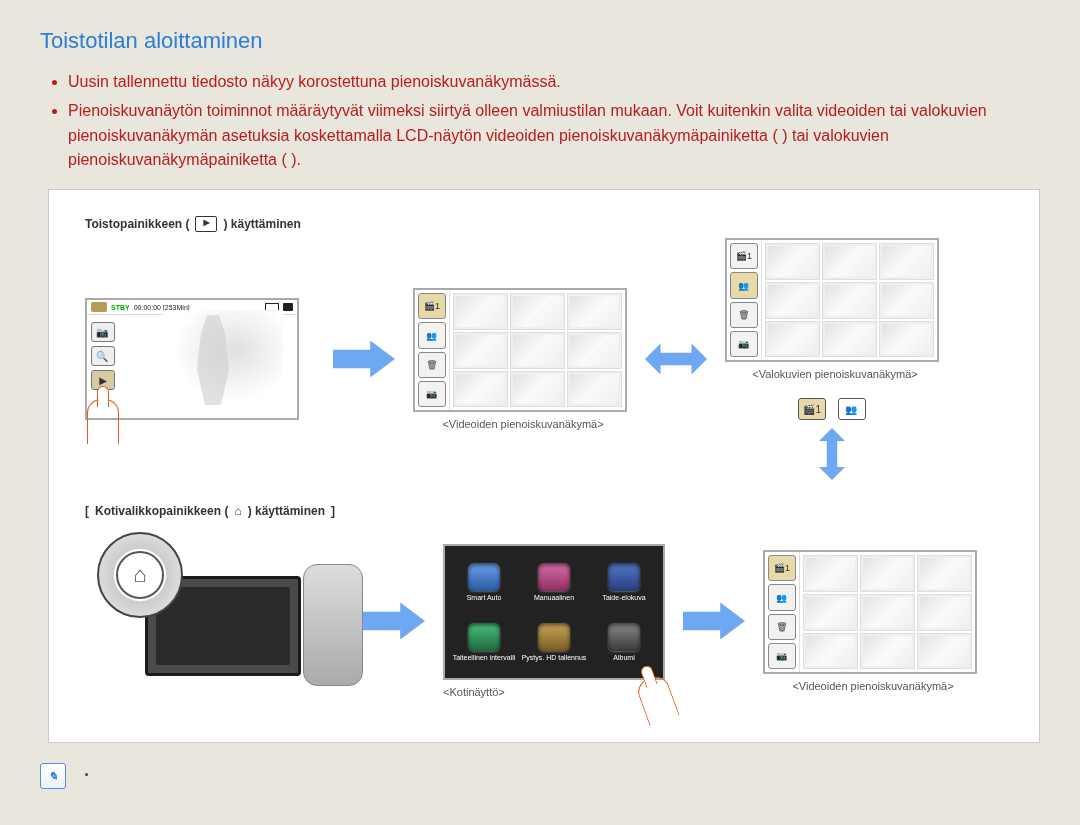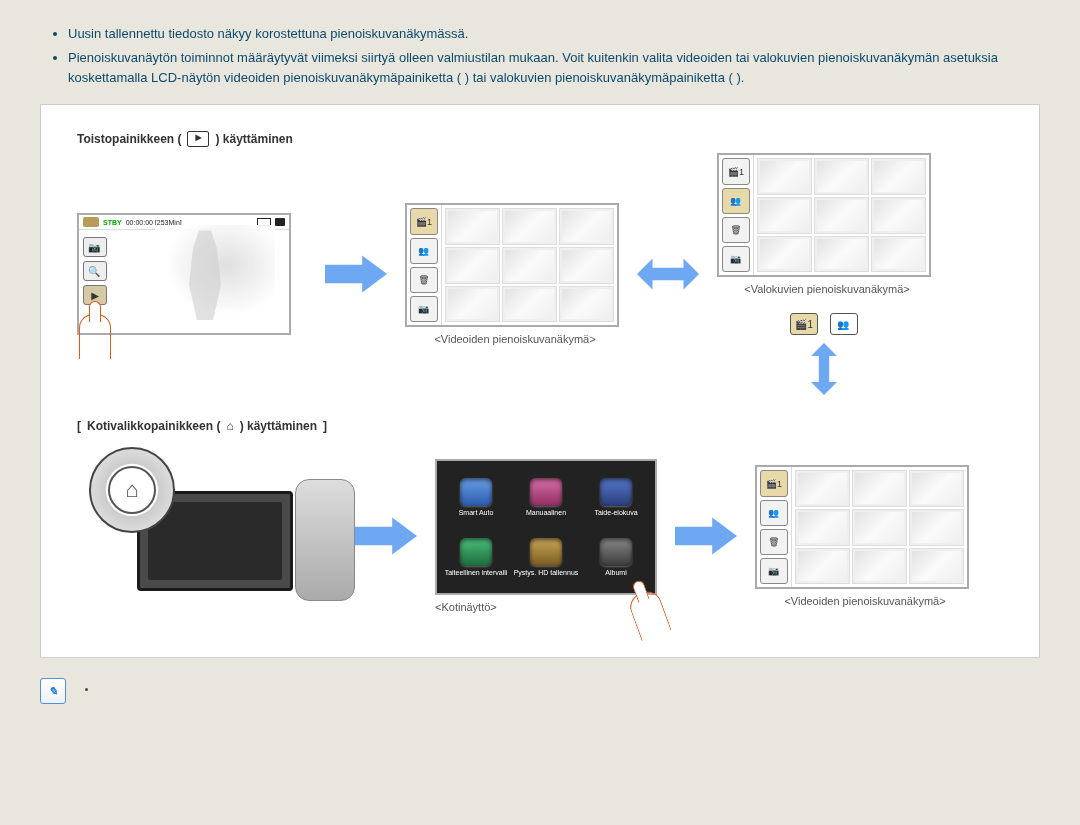--- a/index.html
+++ b/index.html
@@ -32,42 +32,43 @@
     margin: 8px 0 16px 0;
   }
   .body-text {
     font-size: 12px;
     color: #444;
     line-height: 1.55;
     margin: 0 0 6px 0;
   }
   .body-text b { font-weight: 700; }
   ul.bullets {
-    font-size: 13px;
-    color: #0c4a6e;
+    font-size: 16px;
+    color: #b91c1c;
     line-height: 1.55;
     margin: 4px 0 16px 0;
     padding-left: 28px;
   }
   ul.bullets li { margin-bottom: 4px; }
   .inline-icon {
     display: inline-block;
     width: 16px; height: 12px;
     border: 1px solid #333;
     border-radius: 2px;
     vertical-align: -2px;
     font-size: 8px;
     line-height: 12px;
     text-align: center;
   }
   .diagram-panel {
     background: #fff;
     border: 1px solid #ccc;
     padding: 26px 36px 20px 36px;
     margin-top: 8px;
+    margin-left: 8px;
   }
   .sect-cap {
     font-size: 12px;
     font-weight: 700;
     margin-bottom: 6px;
     display: flex;
     align-items: center;
     gap: 6px;
   }
   .sect-cap .inline-icon { width: 20px; height: 14px; }
@@ -307,20 +308,21 @@
   .note ul { margin: 2px 0; padding-left: 18px; }
   .note li { margin-bottom: 4px; line-height: 1.5; }
 
   .vstack { display: flex; flex-direction: column; align-items: center; gap: 8px; }
 </style>
 </head>
 <body>
 
 <div class="page">
 
+  <h2 class="subtitle">Toistotilan aloittaminen</h2>
 
 
   <ul class="bullets">
     <li>Uusin tallennettu tiedosto näkyy korostettuna pienoiskuvanäkymässä.</li>
     <li>
       <span>Pienoiskuvanäytön toiminnot määräytyvät viimeksi siirtyä olleen valmiustilan mukaan. Voit kuitenkin valita videoiden tai valokuvien pienoiskuvanäkymän asetuksia koskettamalla LCD-näytön videoiden pienoiskuvanäkymäpainiketta (    ) tai valokuvien pienoiskuvanäkymäpainiketta (    ).</span>
     </li>
   </ul>
 
   <div class="diagram-panel">

